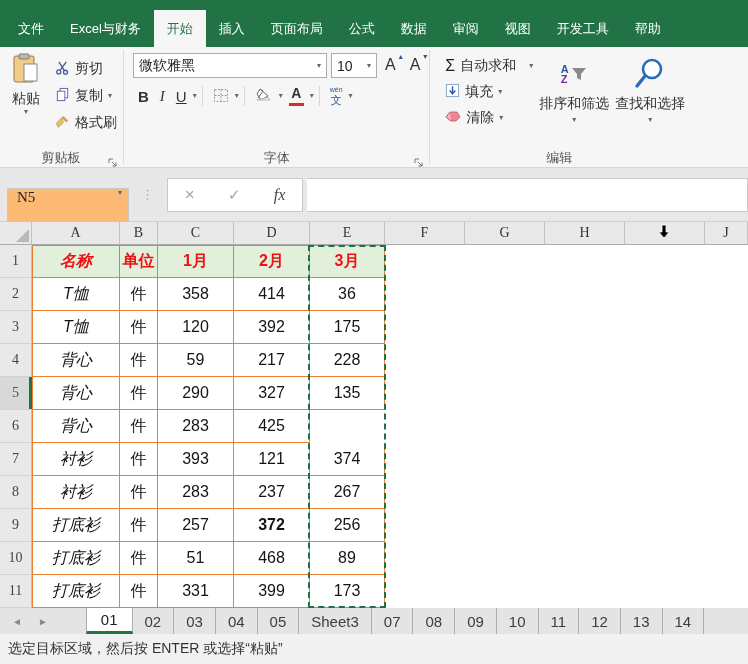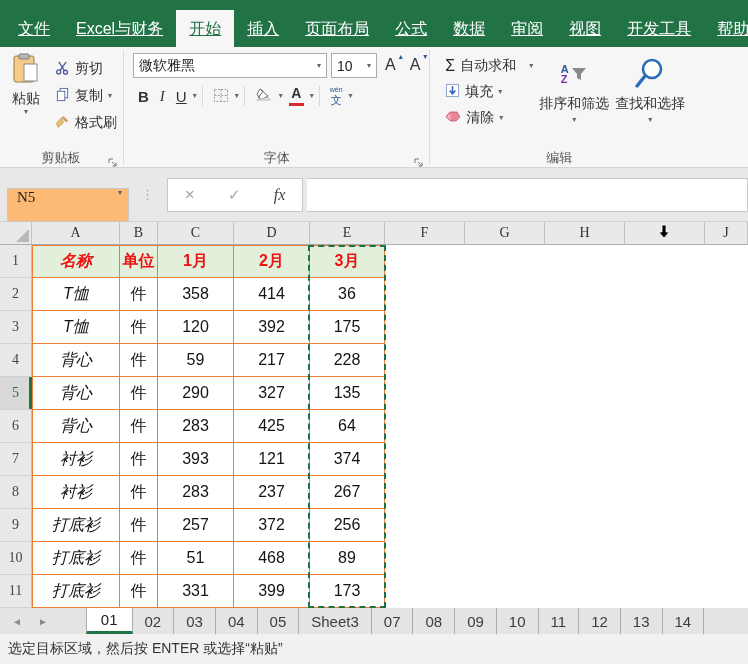--- a/index.html
+++ b/index.html
@@ -2,21 +2,21 @@
 <html><head>
 <meta charset="utf-8">
 <style>
   * { box-sizing: border-box; margin: 0; padding: 0; }
   html,body { width:748px; height:664px; overflow:hidden; background:#fff;
     font-family:"Liberation Sans", sans-serif; }
   .app { width:748px; height:664px; display:flex; flex-direction:column; }
 
   
   .tabbar { height:47px; background:#217346; display:flex; align-items:flex-end; padding-left:5px; flex:0 0 auto; }
-  .rtab { height:37px; line-height:37px; padding:0 13px; color:#fff; font-size:16px; white-space:nowrap;text-decoration:underline; }
+  .rtab { height:37px; line-height:37px; padding:0 13px; color:#fff; font-size:13px; white-space:nowrap; }
   .rtab.active { background:#f6f6f6; color:#217346; }
 
   
   .ribbon { height:121px; background:#f6f6f6; border-bottom:1px solid #d5d5d5; display:flex; flex:0 0 auto; }
   .rgroup { position:relative; height:100%; padding:4px 2px 18px 2px; }
   .gfooter { position:absolute; bottom:1px; left:0; right:0; height:17px; text-align:center; font-size:13px; color:#555; }
   .launcher { position:absolute; right:4px; bottom:3px; width:10px; height:10px; }
   .gsep { width:1px; background:#dcdcdc; margin:3px 1px; }
   .caret { font-size:8px; color:#666; line-height:1; }
 
@@ -403,21 +403,20 @@
           <div class="cell" style="width: 80px;"></div>
           <div class="cell" style="width: 80px;"></div>
           <div class="cell" style="width: 43px;"></div>
         </div>
         <div class="grid-row">
           <div class="row-header">6</div>
           <div class="cell tcell firstcol" style="width: 88px;">背心</div>
           <div class="cell tcell" style="width: 38px;">件</div>
           <div class="cell tcell" style="width: 76px;">283</div>
           <div class="cell tcell" style="width: 76px;">425</div>
-          <div class="cell tcell" style="width: 75px;">64</div>
           <div class="cell" style="width: 80px;"></div>
           <div class="cell" style="width: 80px;"></div>
           <div class="cell" style="width: 80px;"></div>
           <div class="cell" style="width: 80px;"></div>
           <div class="cell" style="width: 43px;"></div>
         </div>
         <div class="grid-row">
           <div class="row-header">7</div>
           <div class="cell tcell firstcol" style="width: 88px;">衬衫</div>
           <div class="cell tcell" style="width: 38px;">件</div>
@@ -441,21 +440,21 @@
           <div class="cell" style="width: 80px;"></div>
           <div class="cell" style="width: 80px;"></div>
           <div class="cell" style="width: 80px;"></div>
           <div class="cell" style="width: 43px;"></div>
         </div>
         <div class="grid-row">
           <div class="row-header">9</div>
           <div class="cell tcell firstcol" style="width: 88px;">打底衫</div>
           <div class="cell tcell" style="width: 38px;">件</div>
           <div class="cell tcell" style="width: 76px;">257</div>
-          <div class="cell tcell" style="width: 76px;">372</div>
+          <div class="cell tcell" style="width: 76px; font-weight: bold;">372</div>
           <div class="cell tcell" style="width: 75px;">256</div>
           <div class="cell" style="width: 80px;"></div>
           <div class="cell" style="width: 80px;"></div>
           <div class="cell" style="width: 80px;"></div>
           <div class="cell" style="width: 80px;"></div>
           <div class="cell" style="width: 43px;"></div>
         </div>
         <div class="grid-row">
           <div class="row-header">10</div>
           <div class="cell tcell firstcol" style="width: 88px;">打底衫</div>

